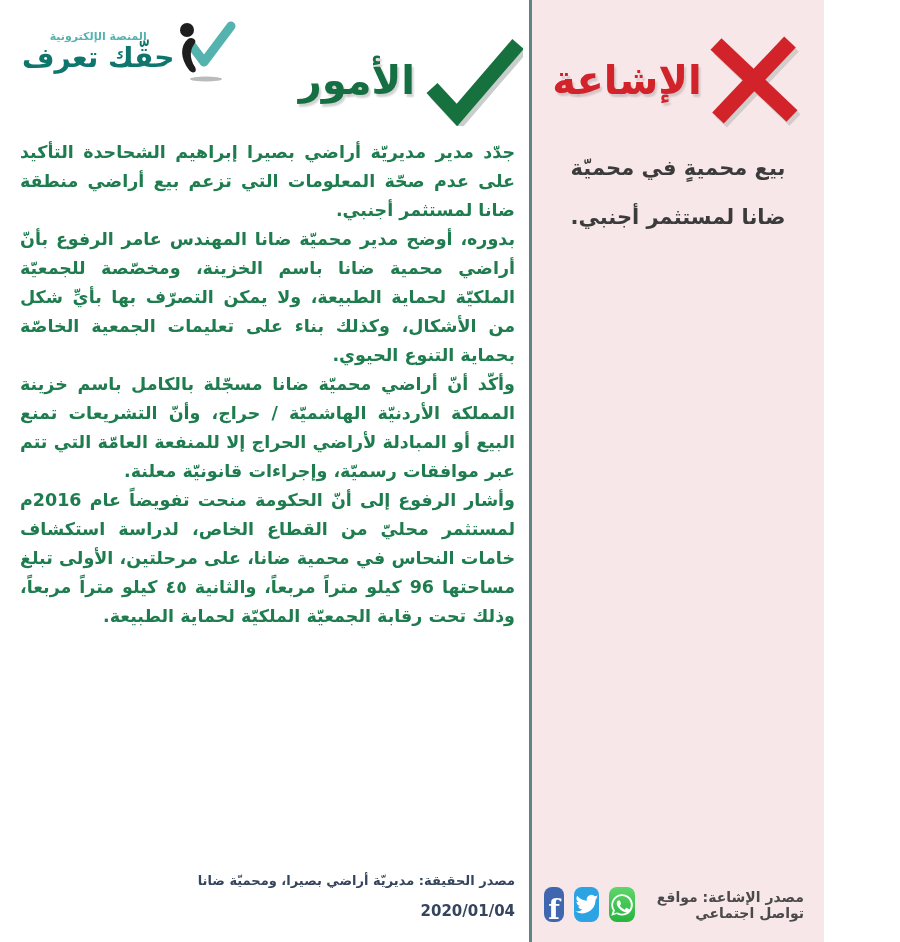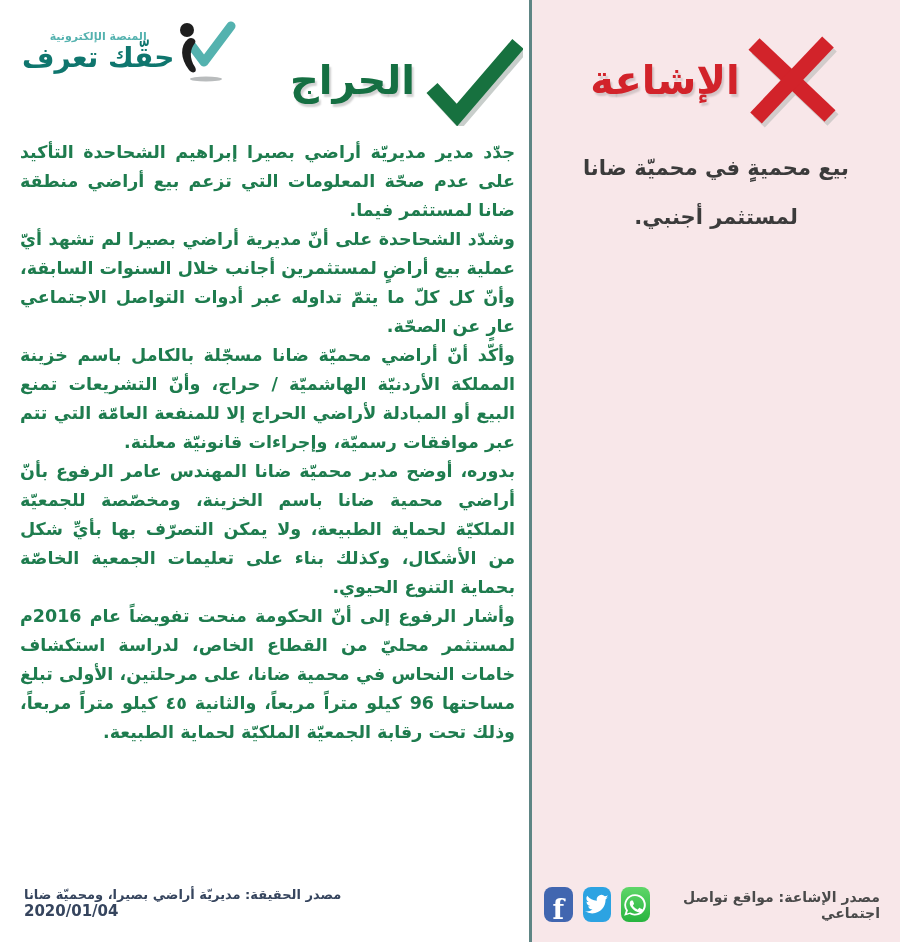--- a/index.html
+++ b/index.html
@@ -1,39 +1,39 @@
 <!DOCTYPE html>
 <html lang="ar"><head>
 <meta charset="utf-8">
 <style>
   * { margin:0; padding:0; box-sizing:border-box; }
   body { font-family:"DejaVu Sans", sans-serif; background:#ffffff; }
-  .page { width:900px; height:942px; display:flex; overflow:hidden; }
+  .page { width:824px; height:942px; display:flex; overflow:hidden; }
 
   
   .truth-panel { width:529px; background:#ffffff; display:flex; flex-direction:column; padding:10px 6px 10px 10px; }
   .truth-header { display:flex; justify-content:space-between; align-items:flex-start; min-height:118px; }
 
   .logo { display:flex; flex-direction:row-reverse; align-items:flex-start; margin:8px 0 0 12px; }
   .logo-text { text-align:center; margin-top:12px; }
   .logo-sub { display:block; color:#54b2af; font-size:11px; font-weight:bold; letter-spacing:.5px; }
   .logo-main { display:block; color:#0f766e; font-size:28px; font-weight:bold; line-height:1.1; }
   .logo-mark { width:62px; height:66px; margin-right:-4px; }
 
   .truth-title-wrap { display:flex; align-items:center; margin-top:24px; }
   .truth-title { color:#156f42; font-size:40px; font-weight:bold; text-shadow:2px 3px 2px rgba(0,0,0,.18); }
   .truth-check { width:104px; height:92px; margin-left:4px; }
 
   .truth-body { direction:rtl; padding:10px 8px 0 10px; }
   .truth-body p { font-size:17.5px; line-height:29px; font-weight:bold; color:#1e7c4e;
                   text-align:justify; text-align-last:right; }
 
-  .truth-footer { margin-top:auto; direction:rtl; text-align:left; padding:0 8px 12px 14px; }
+  .truth-footer { margin-top:auto; direction:rtl; text-align:right; padding:0 8px 12px 14px; }
   .truth-source { font-size:13px; font-weight:bold; color:#36455e; }
-  .truth-date { font-size:15px; font-weight:bold; color:#36455e; direction:ltr; margin-top:0; }
+  .truth-date { font-size:15px; font-weight:bold; color:#36455e; direction:ltr; margin-top:14px; }
 
   
   .divider { width:3px; background:#5e8584; }
 
   
   .rumor-panel { flex:1; background:#f8e7e9; display:flex; flex-direction:column; padding:16px 12px 12px 12px; }
   .rumor-header { display:flex; align-items:center; justify-content:center; margin-top:14px; }
   .rumor-title { color:#d2232a; font-size:40px; font-weight:bold; text-shadow:2px 3px 2px rgba(0,0,0,.15); }
   .rumor-x { width:100px; height:100px; margin-left:2px; }
 
@@ -68,33 +68,32 @@
 
           <ellipse cx="32" cy="61" rx="16" ry="2.6" fill="#b9bcbd"></ellipse>
         </svg>
         <div class="logo-text">
           <span class="logo-sub">المنصة الإلكترونية</span>
           <span class="logo-main">حقّك تعرف</span>
         </div>
       </div>
 
       <div class="truth-title-wrap">
-        <span class="truth-title">الحراج</span>
+        <span class="truth-title">الأمور</span>
         <svg class="truth-check" viewBox="0 0 104 92">
           <polyline points="13,54 38,81 99,10" fill="none" stroke="#9aa5a0" stroke-width="15" opacity="0.55" transform="translate(3,4)"></polyline>
           <polyline points="13,54 38,81 99,10" fill="none" stroke="#17713f" stroke-width="15"></polyline>
         </svg>
       </div>
     </div>
 
     <div class="truth-body">
-      <p>جدّد مدير مديريّة أراضي بصيرا إبراهيم الشحاحدة التأكيد على عدم صحّة المعلومات التي تزعم بيع أراضي منطقة ضانا لمستثمر فيما.</p>
-      <p>وشدّد الشحاحدة على أنّ مديرية أراضي بصيرا لم تشهد أيّ عملية بيع أراضٍ لمستثمرين أجانب خلال السنوات السابقة، وأنّ كل كلّ ما يتمّ تداوله عبر أدوات التواصل الاجتماعي عارٍ عن الصحّة.</p>
+      <p>جدّد مدير مديريّة أراضي بصيرا إبراهيم الشحاحدة التأكيد على عدم صحّة المعلومات التي تزعم بيع أراضي منطقة ضانا لمستثمر أجنبي.</p>
+      <p>بدوره، أوضح مدير محميّة ضانا المهندس عامر الرفوع بأنّ أراضي محمية ضانا باسم الخزينة، ومخصّصة للجمعيّة الملكيّة لحماية الطبيعة، ولا يمكن التصرّف بها بأيِّ شكل من الأشكال، وكذلك بناء على تعليمات الجمعية الخاصّة بحماية التنوع الحيوي.</p>
       <p>وأكّد أنّ أراضي محميّة ضانا مسجّلة بالكامل باسم خزينة المملكة الأردنيّة الهاشميّة / حراج، وأنّ التشريعات تمنع البيع أو المبادلة لأراضي الحراج إلا للمنفعة العامّة التي تتم عبر موافقات رسميّة، وإجراءات قانونيّة معلنة.</p>
-      <p>بدوره، أوضح مدير محميّة ضانا المهندس عامر الرفوع بأنّ أراضي محمية ضانا باسم الخزينة، ومخصّصة للجمعيّة الملكيّة لحماية الطبيعة، ولا يمكن التصرّف بها بأيِّ شكل من الأشكال، وكذلك بناء على تعليمات الجمعية الخاصّة بحماية التنوع الحيوي.</p>
       <p>وأشار الرفوع إلى أنّ الحكومة منحت تفويضاً عام 2016م لمستثمر محليّ من القطاع الخاص، لدراسة استكشاف خامات النحاس في محمية ضانا، على مرحلتين، الأولى تبلغ مساحتها 96 كيلو متراً مربعاً، والثانية ٤٥ كيلو متراً مربعاً، وذلك تحت رقابة الجمعيّة الملكيّة لحماية الطبيعة.</p>
     </div>
 
     <div class="truth-footer">
       <div class="truth-source">مصدر الحقيقة: مديريّة أراضي بصيرا، ومحميّة ضانا</div>
       <div class="truth-date">2020/01/04</div>
     </div>
   </section>
 
   <div class="divider"></div>

